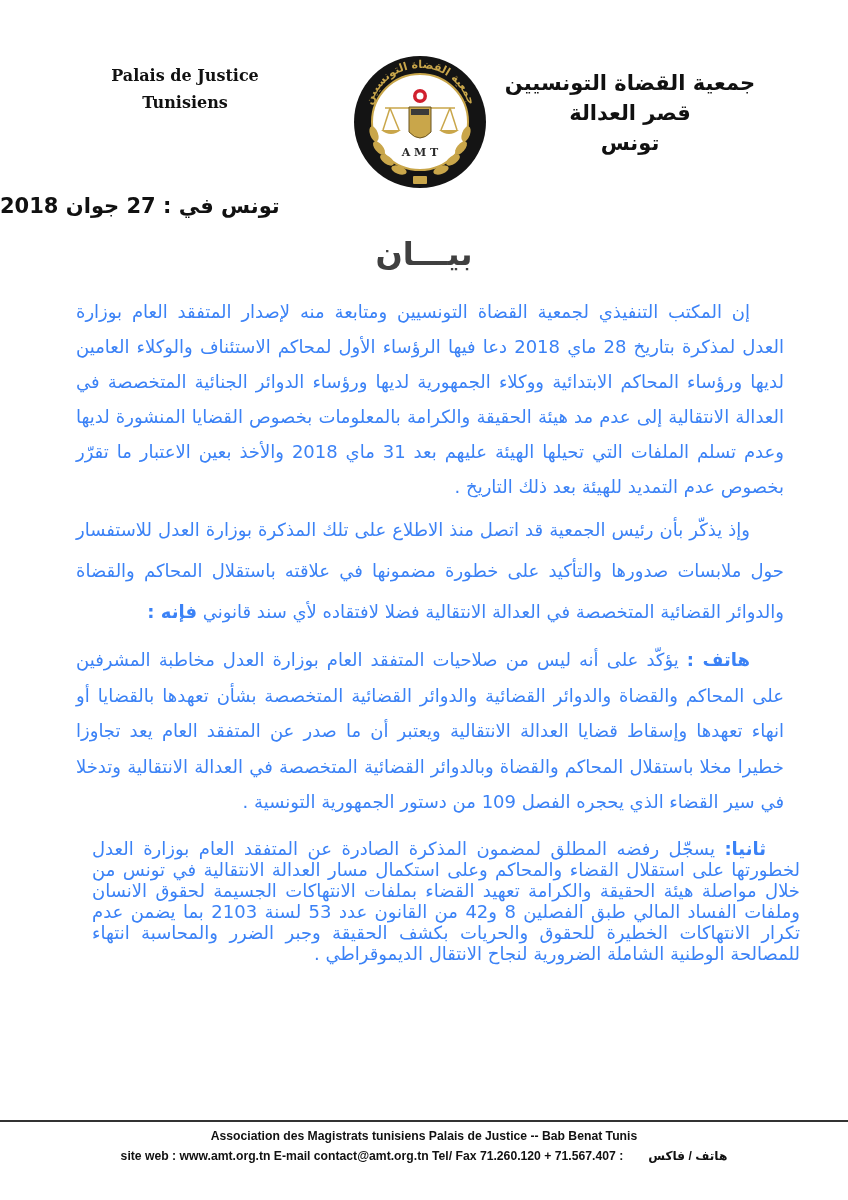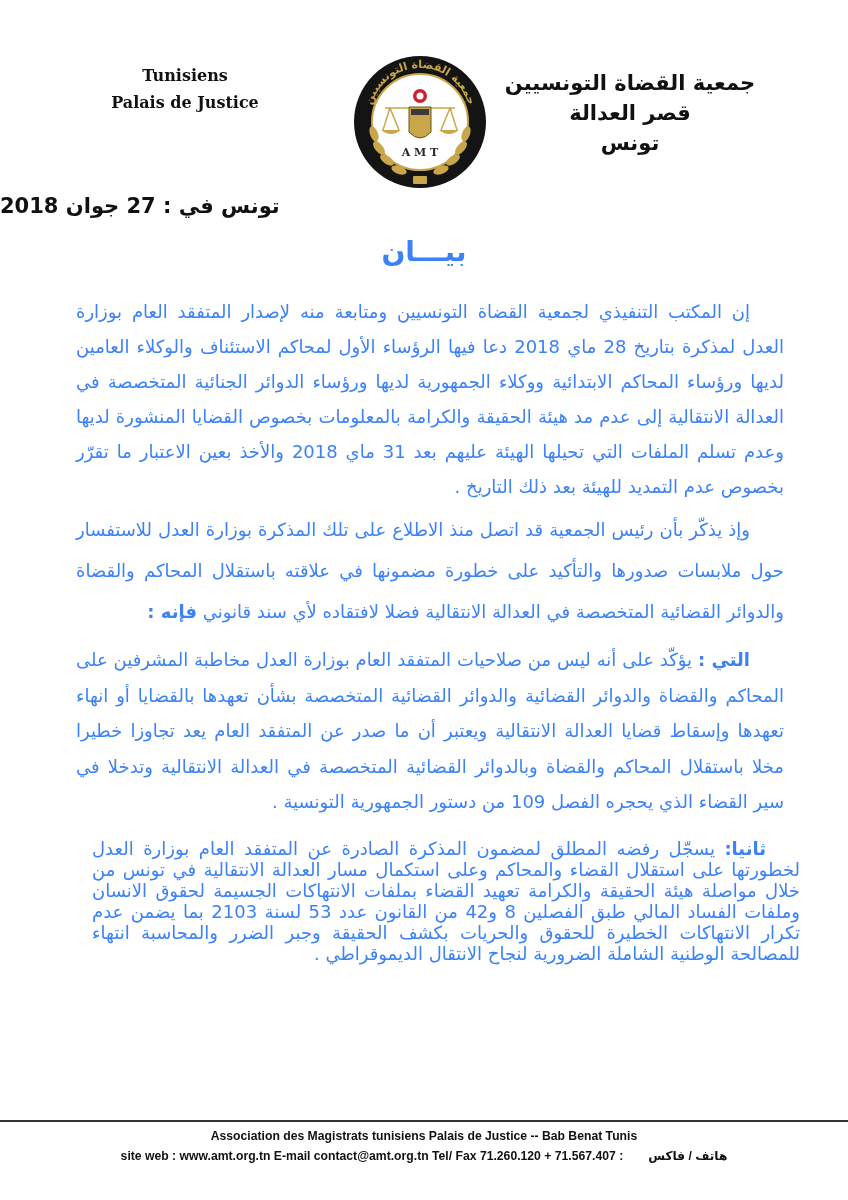--- a/index.html
+++ b/index.html
@@ -20,21 +20,21 @@
       font-weight: bold; font-size: 21px; line-height: 30px; color: #111;
     }
     .date-line {
       position: absolute; left: 0; right: 0; top: 194px; text-align: left;
       direction: rtl; font-family: "DejaVu Sans", "Liberation Sans", sans-serif;
       font-weight: bold; font-size: 21px; color: #111;
     }
     .doc-title {
       position: absolute; left: 0; right: 0; top: 235px; text-align: center;
       direction: rtl; font-family: "DejaVu Sans", "Liberation Sans", sans-serif;
-      font-weight: bold; font-size: 28px; letter-spacing: 2px; color: #3b82f6;
+      font-weight: bold; font-size: 32px; letter-spacing: 2px; color: #404040;
     }
     .body {
       position: absolute; left: 76px; width: 708px;
       direction: rtl; text-align: justify; text-align-last: right;
       font-family: "DejaVu Sans", "Liberation Sans", sans-serif;
       font-size: 18px; color: #3b82f6;
     }
     .p1 { top: 294px; line-height: 35px; text-indent: 34px; }
     .p2 { top: 509px; line-height: 41px; text-indent: 34px; }
     .p3 { top: 642px; line-height: 35.5px; text-indent: 34px; }
@@ -49,22 +49,22 @@
       font-family: "Liberation Sans", "DejaVu Sans", sans-serif;
       font-weight: bold; font-size: 12.2px; color: #111; line-height: 20px;
     }
     .footer-line { display: flex; justify-content: center; gap: 25px; white-space: nowrap; }
     .footer-line .ar { direction: rtl; }
   </style>
 </head>
 <body>
 
 <div class="header-left">
+  <div>Palais de Justice</div>
   <div>Tunisiens</div>
-  <div>Palais de Justice</div>
 </div>
 
 <div class="logo">
   <svg width="150" height="140" viewBox="0 0 150 140">
     <circle cx="75" cy="70" r="66" fill="#141414"></circle>
     <circle cx="75" cy="70" r="48" fill="#ffffff"></circle>
     <circle cx="75" cy="70" r="48" fill="none" stroke="#c9a64a" stroke-width="2"></circle>
 
     <path id="ringArc" d="M 25 66 A 50 50 0 0 1 125 66" fill="none"></path>
     <text font-family="DejaVu Sans, sans-serif" font-size="11" font-weight="bold" fill="#c9a64a">
@@ -114,21 +114,21 @@
 <div class="doc-title">بيـــان</div>
 
 <div class="body p1">إن المكتب التنفيذي لجمعية القضاة التونسيين ومتابعة منه لإصدار المتفقد العام بوزارة العدل لمذكرة بتاريخ 28 ماي 2018 دعا فيها الرؤساء الأول لمحاكم الاستئناف والوكلاء العامين لديها ورؤساء المحاكم الابتدائية ووكلاء الجمهورية لديها ورؤساء الدوائر الجنائية المتخصصة في العدالة الانتقالية إلى عدم مد هيئة الحقيقة والكرامة بالمعلومات بخصوص القضايا المنشورة لديها وعدم تسلم الملفات التي تحيلها الهيئة عليهم بعد 31 ماي 2018 والأخذ بعين الاعتبار ما تقرّر بخصوص عدم التمديد للهيئة بعد ذلك التاريخ .</div>
 
 <div class="body p2">
   <span>وإذ يذكّر بأن رئيس الجمعية قد اتصل منذ الاطلاع على تلك المذكرة بوزارة العدل للاستفسار حول ملابسات صدورها والتأكيد على خطورة مضمونها في علاقته باستقلال المحاكم والقضاة والدوائر القضائية المتخصصة في العدالة الانتقالية فضلا لافتقاده لأي سند قانوني</span>
   <span class="lead">فإنه :</span>
 </div>
 
 <div class="body p3">
-  <span class="lead">التي :</span>
+  <span class="lead">هاتف :</span>
   <span>يؤكّد على أنه ليس من صلاحيات المتفقد العام بوزارة العدل مخاطبة المشرفين على المحاكم والقضاة والدوائر القضائية والدوائر القضائية المتخصصة بشأن تعهدها بالقضايا أو انهاء تعهدها وإسقاط قضايا العدالة الانتقالية ويعتبر أن ما صدر عن المتفقد العام يعد تجاوزا خطيرا مخلا باستقلال المحاكم والقضاة وبالدوائر القضائية المتخصصة في العدالة الانتقالية وتدخلا في سير القضاء الذي يحجره الفصل 109 من دستور الجمهورية التونسية .</span>
 </div>
 
 <div class="body p4">
   <span class="lead">ثانيا:</span>
   <span>يسجّل رفضه المطلق لمضمون المذكرة الصادرة عن المتفقد العام بوزارة العدل لخطورتها على استقلال القضاء والمحاكم  وعلى استكمال مسار العدالة الانتقالية في تونس من خلال مواصلة هيئة الحقيقة والكرامة تعهيد القضاء بملفات الانتهاكات الجسيمة لحقوق الانسان وملفات الفساد المالي طبق الفصلين 8 و42 من القانون عدد 53 لسنة 2103 بما يضمن عدم تكرار الانتهاكات الخطيرة للحقوق والحريات بكشف الحقيقة وجبر الضرر والمحاسبة انتهاء للمصالحة الوطنية الشاملة الضرورية لنجاح الانتقال الديموقراطي .</span>
 </div>
 
 <div class="footer-rule"></div>
 

